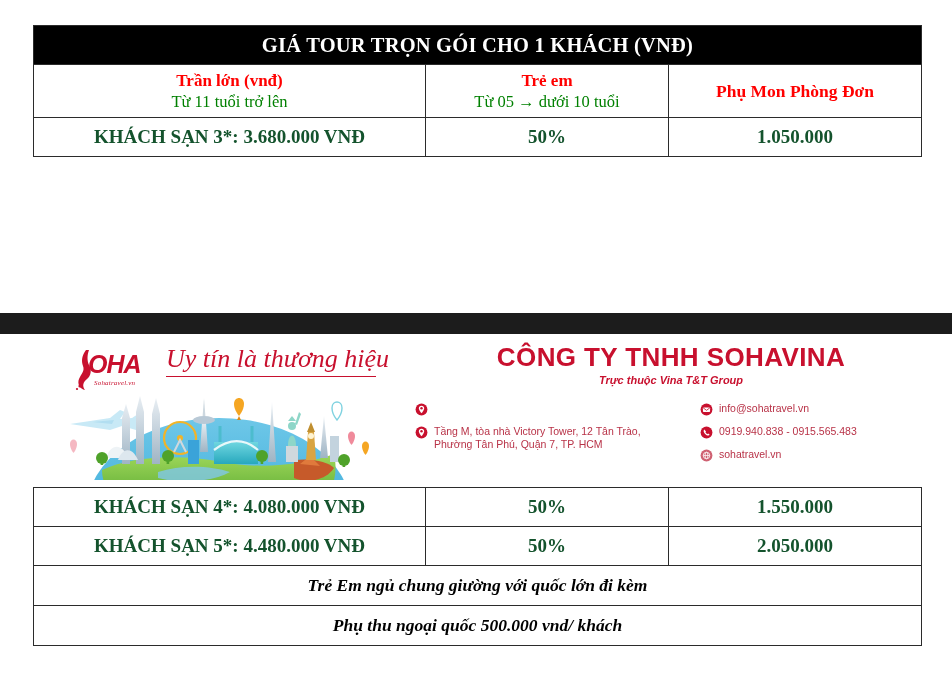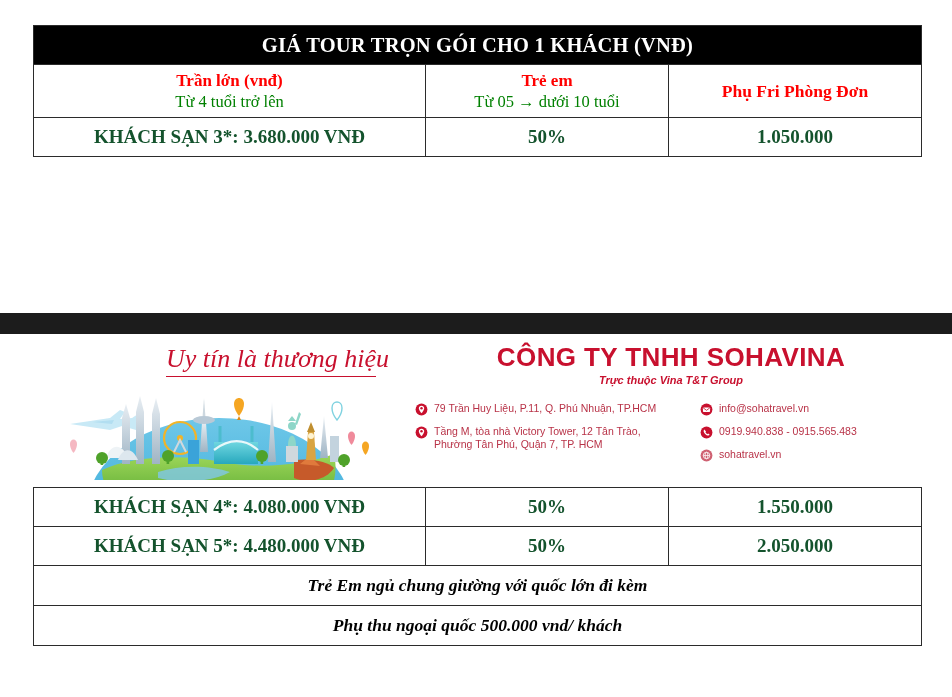--- a/index.html
+++ b/index.html
@@ -248,28 +248,28 @@
   </colgroup>
   <tbody>
     <tr>
       <td class="title-cell" colspan="3">
         <span class="title-text">GIÁ TOUR TRỌN GÓI CHO 1 KHÁCH (VNĐ)</span>
       </td>
     </tr>
     <tr>
       <td class="head-cell">
         <span class="head-main">Trần lớn (vnđ)</span>
-        <span class="head-sub">Từ 4 tuổi trở lên</span>
+        <span class="head-sub">Từ 11 tuổi trở lên</span>
       </td>
       <td class="head-cell">
         <span class="head-main">Trẻ em</span>
         <span class="head-sub">Từ 05 → dưới 10 tuổi</span>
       </td>
       <td class="head-cell">
-        <span class="head-single">Phụ Fri Phòng Đơn</span>
+        <span class="head-single">Phụ Mon Phòng Đơn</span>
       </td>
     </tr>
     <tr>
       <td class="data-cell">
         <span class="data-text">KHÁCH SẠN 3*: 3.680.000 VNĐ</span>
       </td>
       <td class="data-cell">
         <span class="data-text">50%</span>
       </td>
       <td class="data-cell">
@@ -278,20 +278,29 @@
     </tr>
   </tbody>
 </table>
 
 <div id="page-separator"></div>
 
 <div id="letterhead">
 
   <div id="brand-block">
 
+    <div id="logo-mark">
+      <svg width="96" height="52" viewBox="0 0 96 52">
+        <path d="M16 4 C12 9, 11 15, 13 20 C15 25, 11 28, 9 33 C7 38, 10 43, 15 44 C12 40, 13 36, 17 33 C21 30, 22 24, 19 19 C17 15, 17 9, 19 4 Z" fill="#c8102e"></path>
+        <circle cx="10" cy="40" r="1.6" fill="#c8102e"></circle>
+        <circle cx="7" cy="43" r="1.1" fill="#c8102e"></circle>
+      </svg>
+      <span class="logo-text">OHA</span>
+      <span class="logo-sub">Sohatravel.vn</span>
+    </div>
 
     <div id="slogan">Uy tín là thương hiệu</div>
 
     <svg id="illustration" viewBox="0 0 315 92">
       <defs>
         <linearGradient id="gGlobeOcean" x1="0" y1="0" x2="0" y2="1">
           <stop offset="0%" stop-color="#6ec7e8"></stop>
             <stop offset="100%" stop-color="#1a9bd0"></stop>
         </linearGradient>
         <linearGradient id="gGlobeLand" x1="0" y1="0" x2="0" y2="1">
@@ -386,21 +395,20 @@
 
     <div id="contact-columns">
 
       <div class="contact-col" id="contact-col-left">
         <div class="contact-row">
           <svg class="c-icon" viewBox="0 0 16 16">
             <circle cx="8" cy="8" r="7.3" fill="#c8102e"></circle>
             <path d="M8 3.4 C6 3.4 4.7 4.8 4.7 6.5 C4.7 8.8 8 12.6 8 12.6 C8 12.6 11.3 8.8 11.3 6.5 C11.3 4.8 10 3.4 8 3.4 Z" fill="#ffffff"></path>
             <circle cx="8" cy="6.5" r="1.5" fill="#c8102e"></circle>
           </svg>
-          <span class="c-text">79 Trần Huy Liệu, P.11, Q. Phú Nhuận, TP.HCM</span>
         </div>
         <div class="contact-row">
           <svg class="c-icon" viewBox="0 0 16 16">
             <circle cx="8" cy="8" r="7.3" fill="#c8102e"></circle>
             <path d="M8 3.4 C6 3.4 4.7 4.8 4.7 6.5 C4.7 8.8 8 12.6 8 12.6 C8 12.6 11.3 8.8 11.3 6.5 C11.3 4.8 10 3.4 8 3.4 Z" fill="#ffffff"></path>
             <circle cx="8" cy="6.5" r="1.5" fill="#c8102e"></circle>
           </svg>
           <span class="c-text">Tầng M, tòa nhà Victory Tower, 12 Tân Trào,
 Phường Tân Phú, Quận 7, TP. HCM</span>
         </div>

